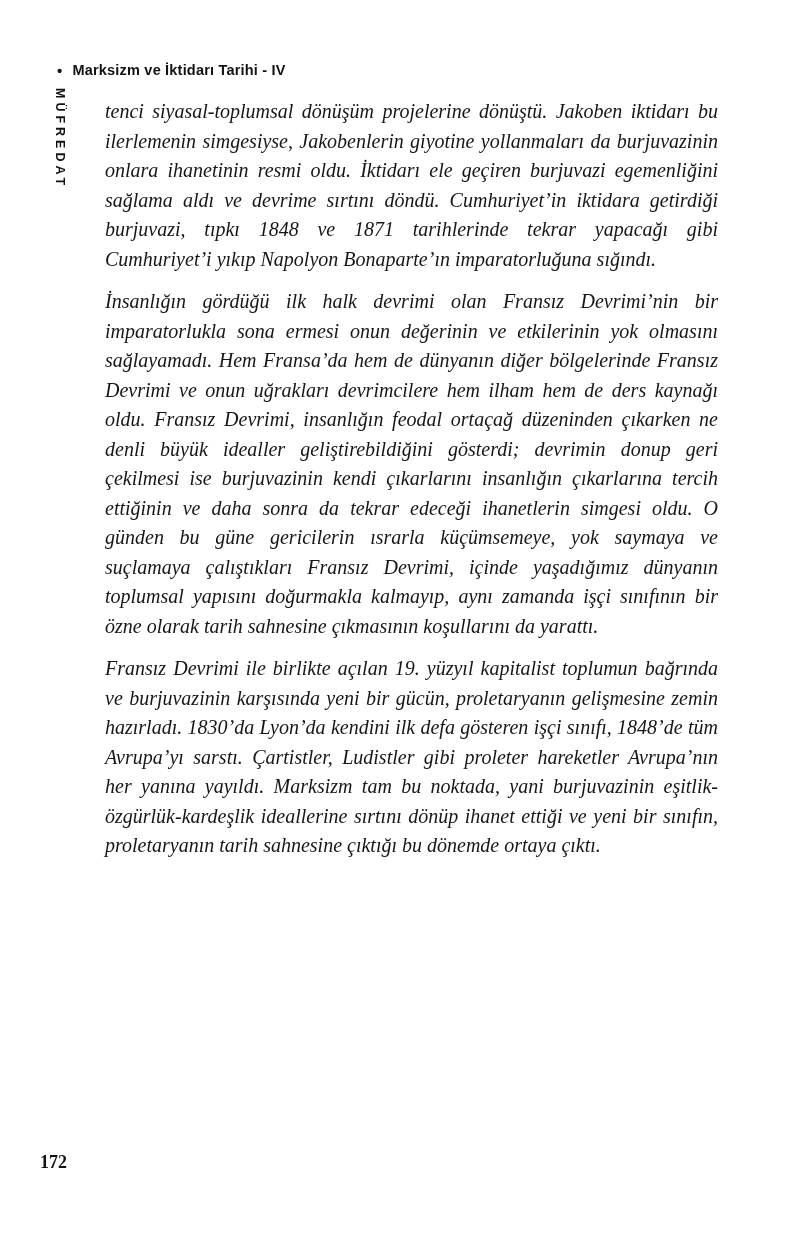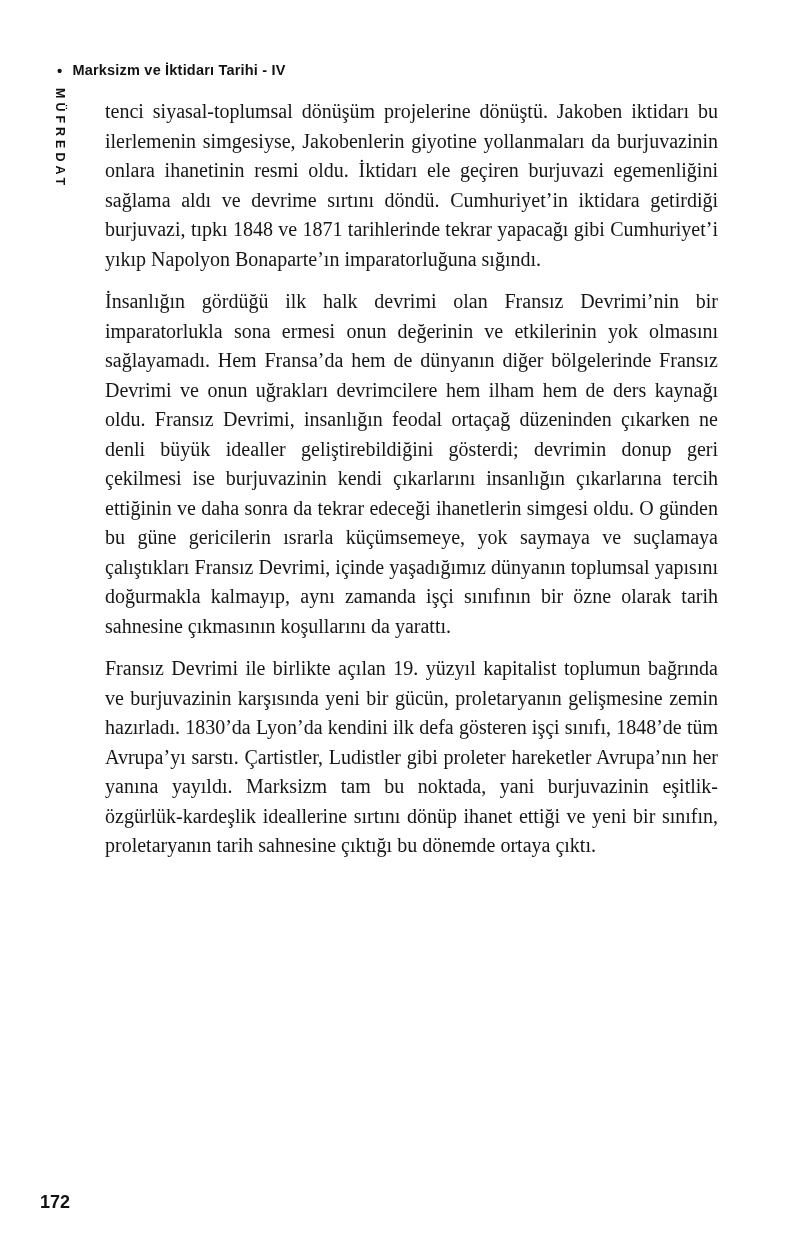--- a/index.html
+++ b/index.html
@@ -48,30 +48,31 @@
   .body-text {
     position: absolute;
     top: 97px;
     left: 105px;
     width: 613px;
     font-family: "Liberation Serif", serif;
     font-size: 20px;
     line-height: 29.5px;
     text-align: justify;
     color: #161616;
+    font-style: italic;
   }
   .body-text p {
     margin: 0 0 13px 0;
     text-indent: 0;
   }
   .page-number {
     position: absolute;
     left: 40px;
-    top: 1192px;
-    font-family: Liberation Sans, sans-serif;
+    top: 1152px;
+    font-family: Liberation Serif, serif;
     font-weight: bold;
     font-size: 18px;
     color: #121212;
   }
 </style>
 </head>
 <body>
 
 <div class="page">
 

